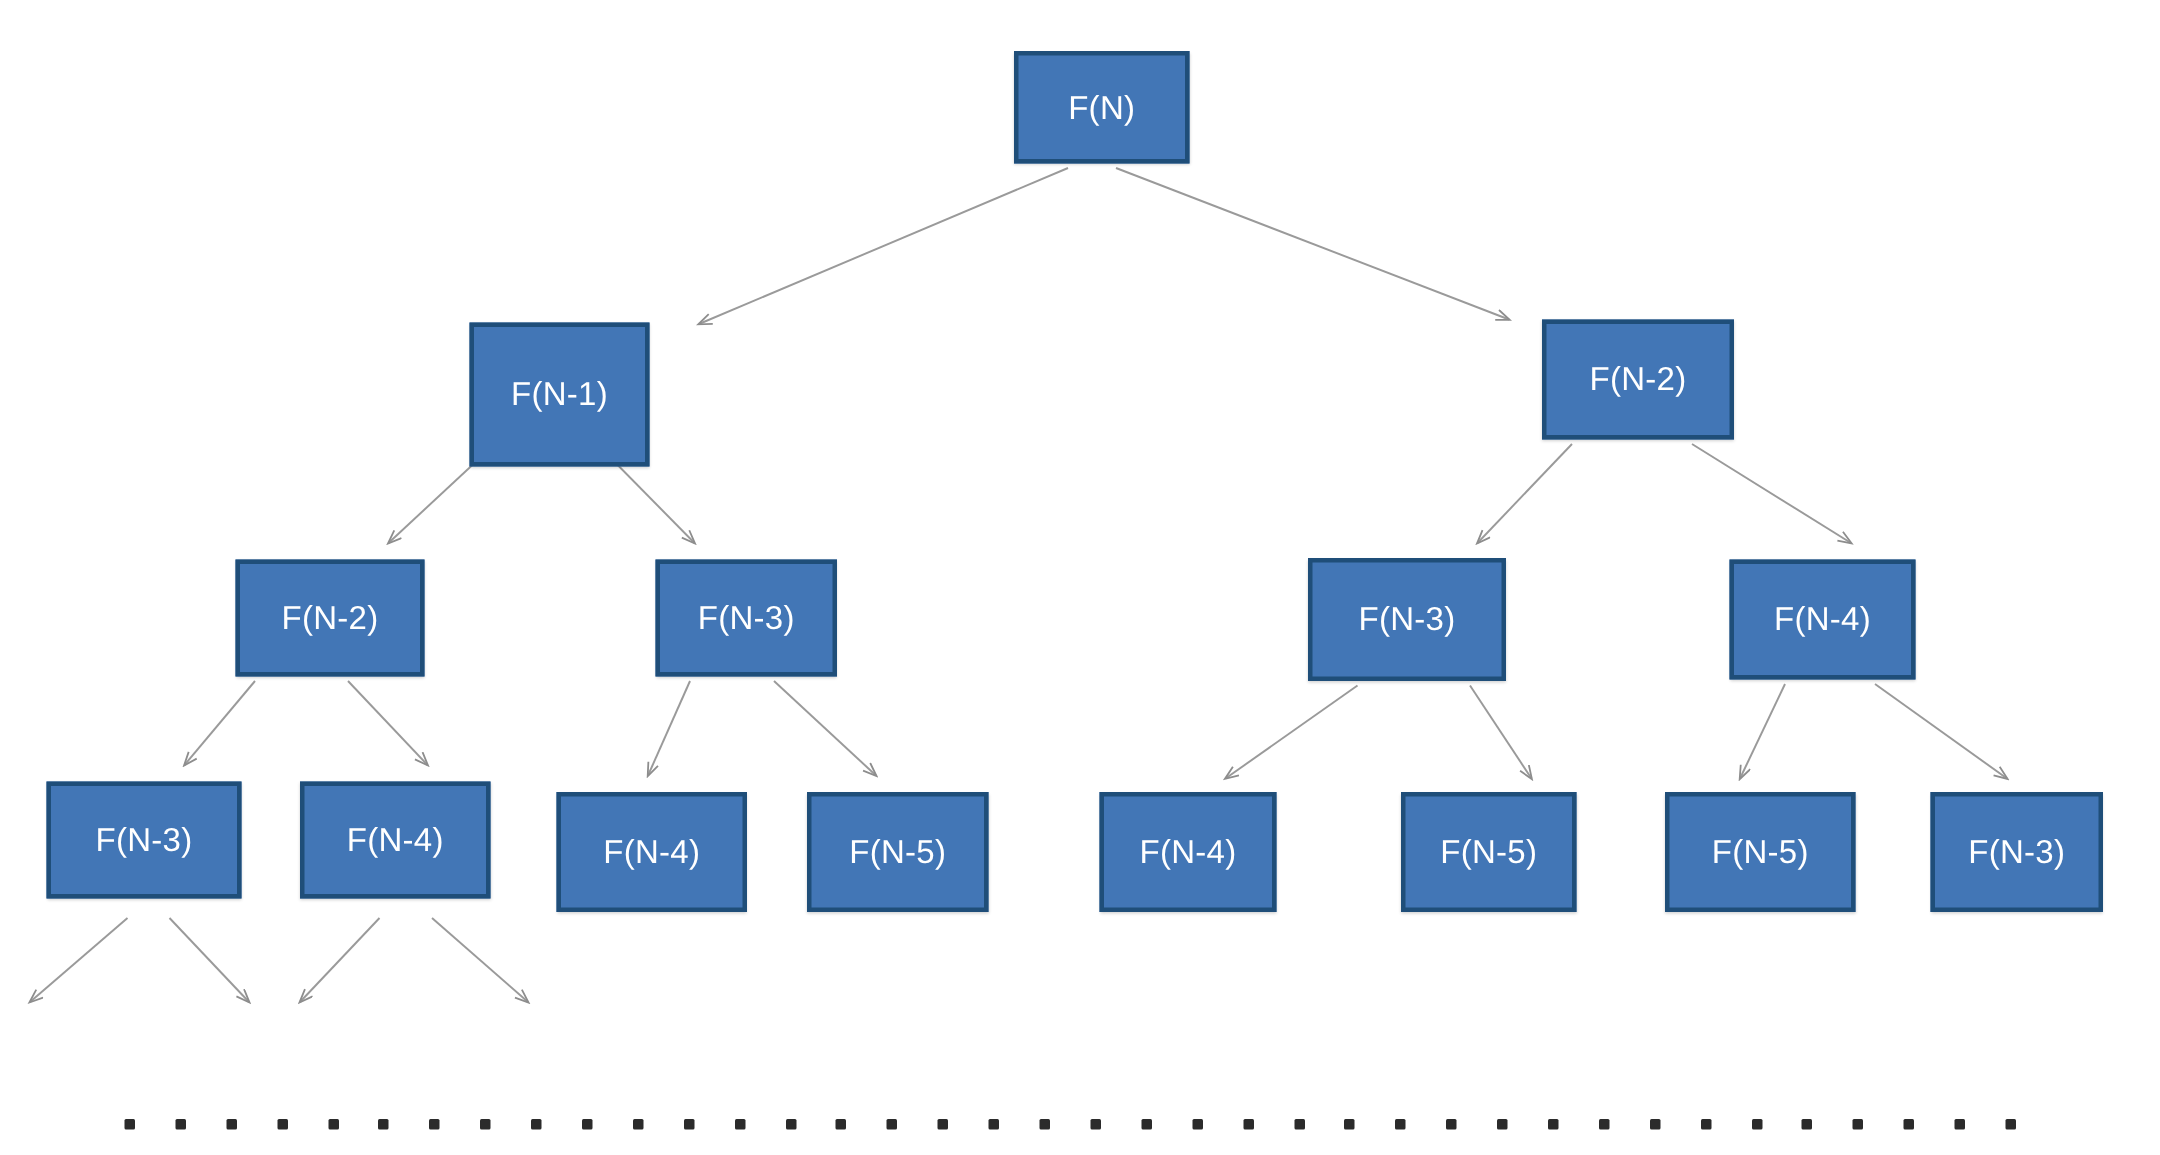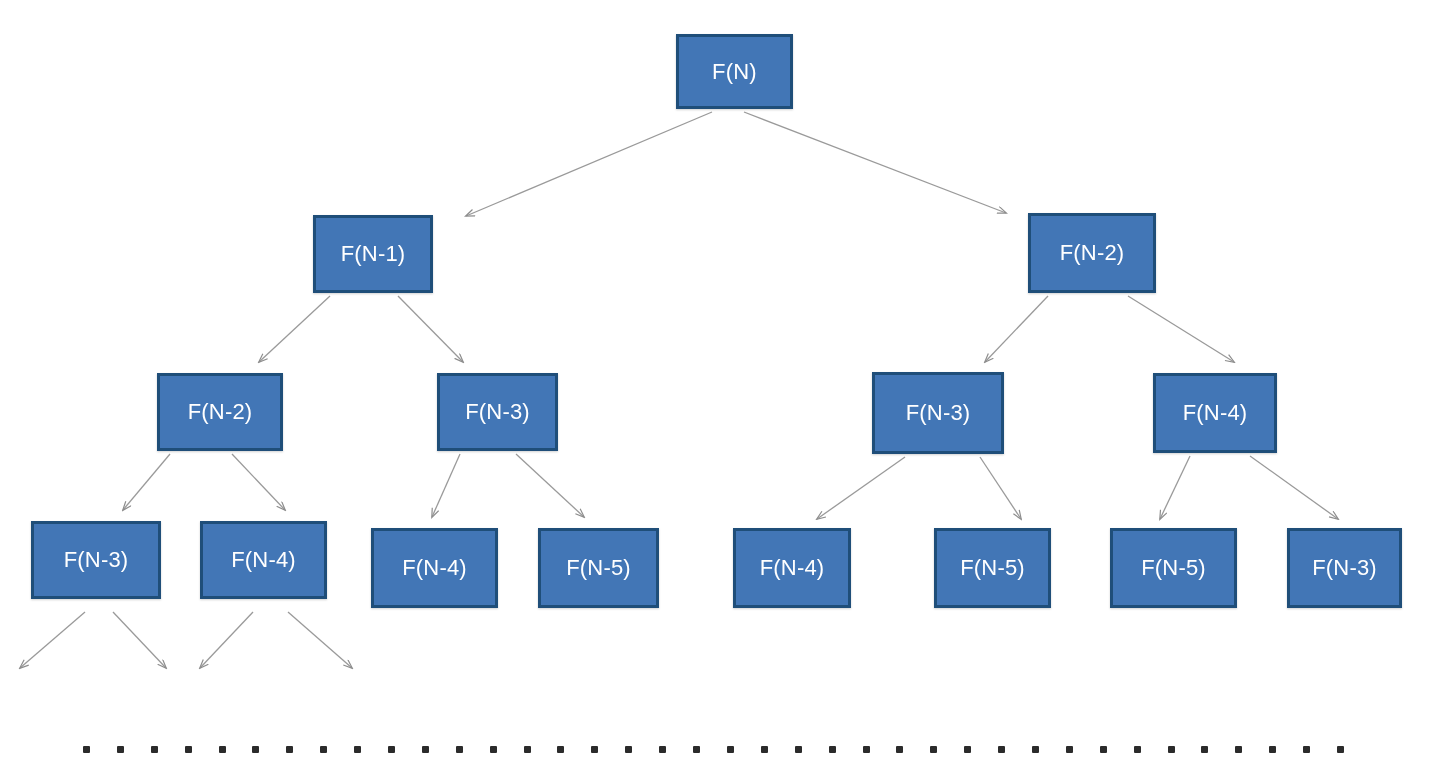--- a/index.html
+++ b/index.html
@@ -84,21 +84,21 @@
         <line x1="113" y1="612" x2="166" y2="668" stroke="#9a9a9a" stroke-width="1.3" marker-end="url(#arrowhead)"></line>
         <line x1="253" y1="612" x2="200" y2="668" stroke="#9a9a9a" stroke-width="1.3" marker-end="url(#arrowhead)"></line>
         <line x1="288" y1="612" x2="352" y2="668" stroke="#9a9a9a" stroke-width="1.3" marker-end="url(#arrowhead)"></line>
       </g>
   </svg>
 
   <div id="nodes-group">
       <div class="node" style="left: 666px; top: 34px; width: 117px; height: 75px; background: rgb(66, 118, 182); border-color: rgb(31, 78, 121); color: rgb(255, 255, 255); margin-left: 10px;">
         <span class="node-label">F(N)</span>
       </div>
-      <div class="node" style="left: 313px; top: 215px; width: 120px; height: 78px; background: rgb(66, 118, 182); border-color: rgb(31, 78, 121); color: rgb(255, 255, 255);">
+      <div class="node" style="left: 313px; top: 215px; width: 120px; height: 96px; background: rgb(66, 118, 182); border-color: rgb(31, 78, 121); color: rgb(255, 255, 255);">
         <span class="node-label">F(N-1)</span>
       </div>
       <div class="node" style="left: 1028px; top: 213px; width: 128px; height: 80px; background: rgb(66, 118, 182); border-color: rgb(31, 78, 121); color: rgb(255, 255, 255);">
         <span class="node-label">F(N-2)</span>
       </div>
       <div class="node" style="left: 157px; top: 373px; width: 126px; height: 78px; background: rgb(66, 118, 182); border-color: rgb(31, 78, 121); color: rgb(255, 255, 255);">
         <span class="node-label">F(N-2)</span>
       </div>
       <div class="node" style="left: 437px; top: 373px; width: 121px; height: 78px; background: rgb(66, 118, 182); border-color: rgb(31, 78, 121); color: rgb(255, 255, 255);">
         <span class="node-label">F(N-3)</span>

